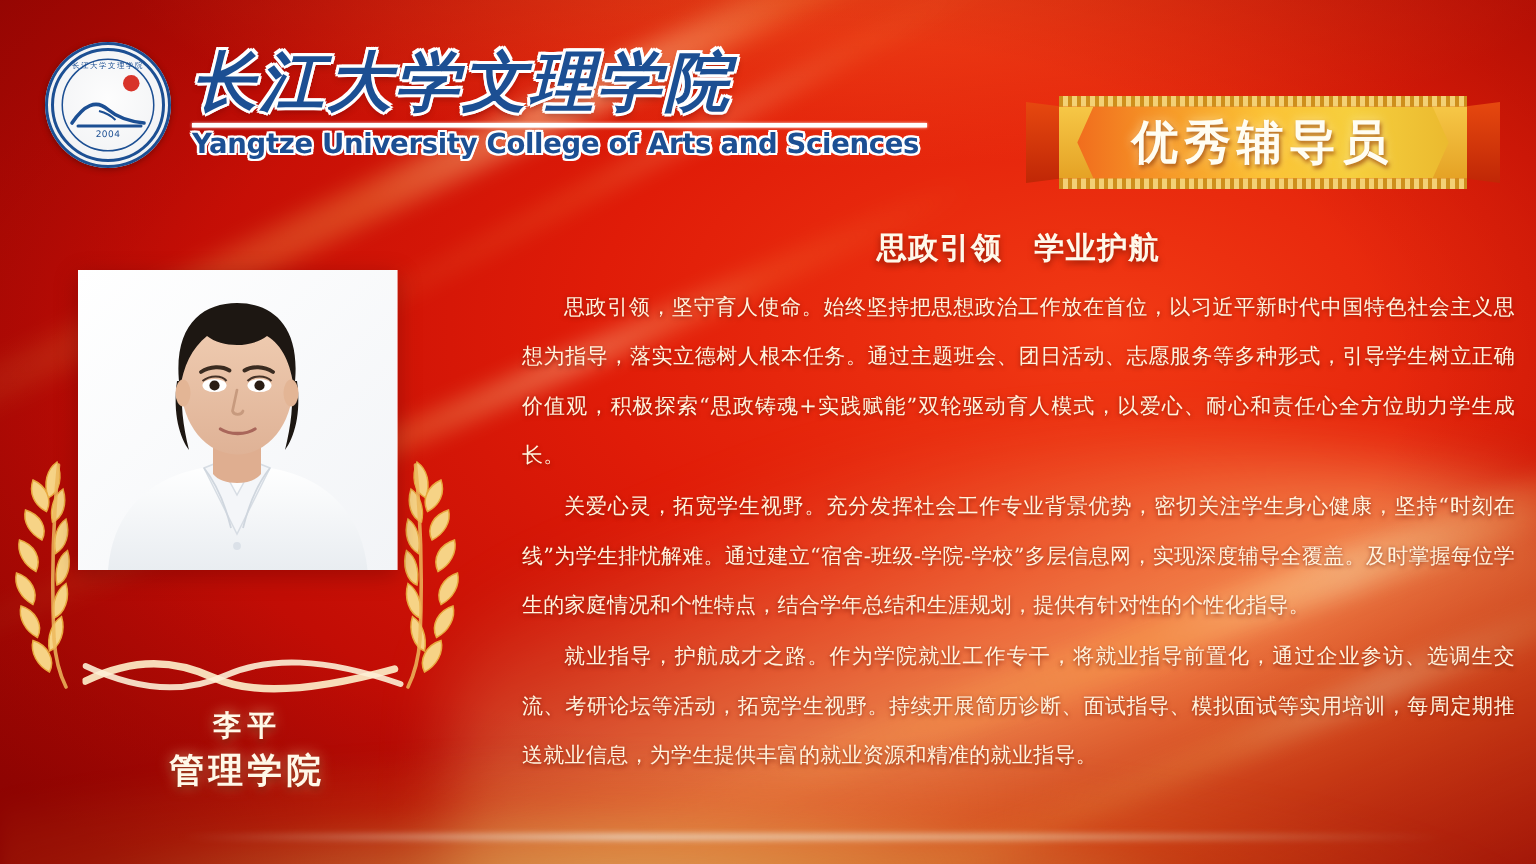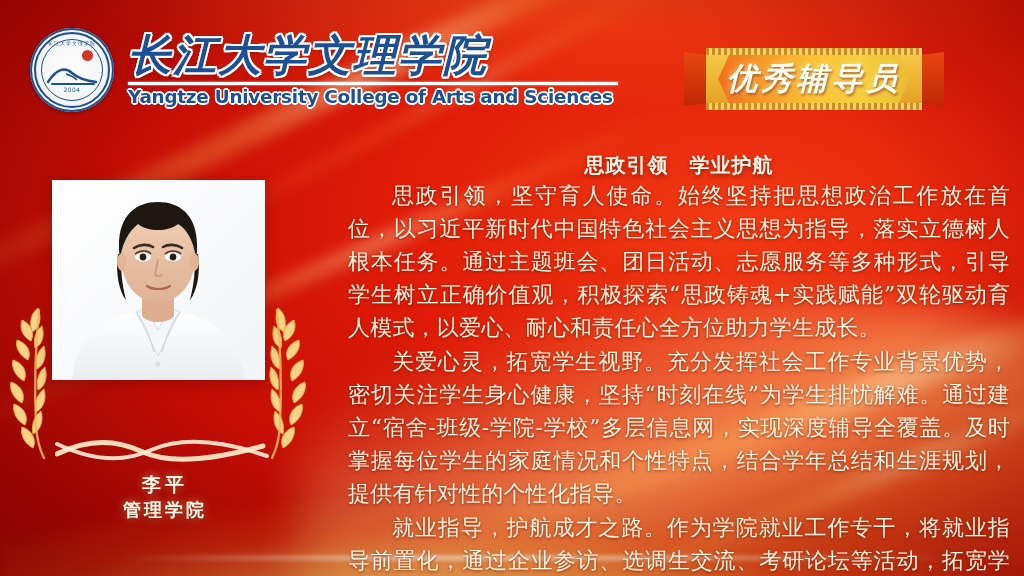--- a/index.html
+++ b/index.html
@@ -128,22 +128,22 @@
       -1.3px -1.3px 0 #fff,  1.3px -1.3px 0 #fff,
       -1.3px  1.3px 0 #fff,  1.3px  1.3px 0 #fff,
       0 -1.6px 0 #fff, 0 1.6px 0 #fff, -1.6px 0 0 #fff, 1.6px 0 0 #fff;
     white-space: nowrap;
     transform: scaleX(0.99);
     transform-origin: left center;
   }
 
   
   .award-banner {
-    position: absolute; left: 706px; top: 48px;
-    width: 216px; height: 62px; font-style: italic;
+    position: absolute; left: 706px; top: 64px;
+    width: 272px; height: 62px;
   }
   .banner-tail {
     position: absolute; top: 4px; width: 34px; height: 54px;
     background: linear-gradient(180deg,#e6480f,#c02706);
     box-shadow: 0 2px 4px rgba(90,0,0,.4);
   }
   .banner-tail.left  { left: -22px;  clip-path: polygon(0 0, 100% 8%, 100% 92%, 0 100%); }
   .banner-tail.right { right: -22px; clip-path: polygon(0 8%, 100% 0, 100% 100%, 0 92%); }
 
   .banner-plate {
@@ -207,42 +207,43 @@
     text-align: center;
     font-family: "DejaVu Serif", "Liberation Serif", serif;
   }
   .name-main {
     font-size: 19px; font-weight: 700; letter-spacing: 4px;
     color: #fff8e8;
     text-shadow: 0 2px 4px rgba(120,20,0,.8), 0 0 9px rgba(255,225,160,.6);
     line-height: 1.35;
   }
   .name-dept {
-    font-size: 18px; font-weight: 700; letter-spacing: 3px;
+    font-size: 23px; font-weight: 700; letter-spacing: 3px;
     color: #fff8e8;
     text-shadow: 0 2px 4px rgba(120,20,0,.8), 0 0 9px rgba(255,225,160,.6);
     line-height: 1.35;
   }
 
   
   .article {
     position: absolute; left: 348px; top: 152px;
     width: 662px;
     font-family: "DejaVu Serif", "Liberation Serif", serif;
     color: #fff6e2;
   }
   .article-title {
     text-align: center;
     font-size: 20px; font-weight: 700; letter-spacing: 1px;
     color: #fff8ea;
     text-shadow: 0 2px 4px rgba(120,20,0,.75);
+    margin-bottom: 10px;
   }
   .article p {
     margin: 0 0 1px 0;
-    font-size: 22px;
+    font-size: 14px;
     line-height: 33px;
     text-indent: 2em;
     text-align: justify;
     text-justify: inter-ideograph;
     color: #fff4de;
     text-shadow: 0 1px 3px rgba(120,20,0,.75);
     letter-spacing: .2px;
   }
 </style>
 </head>

